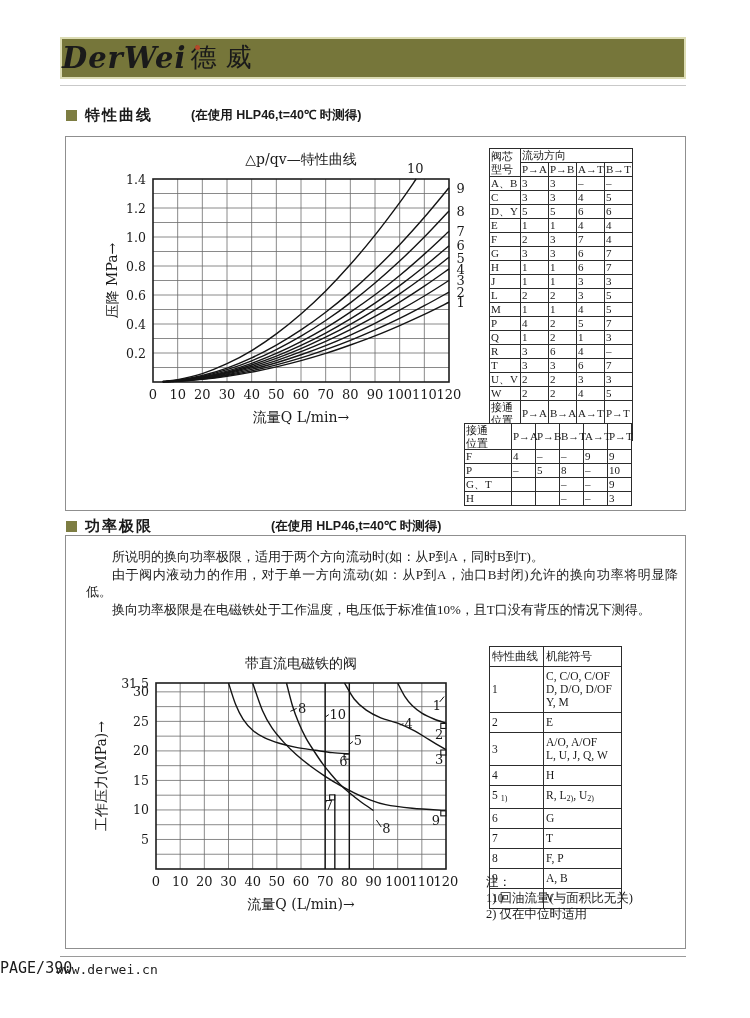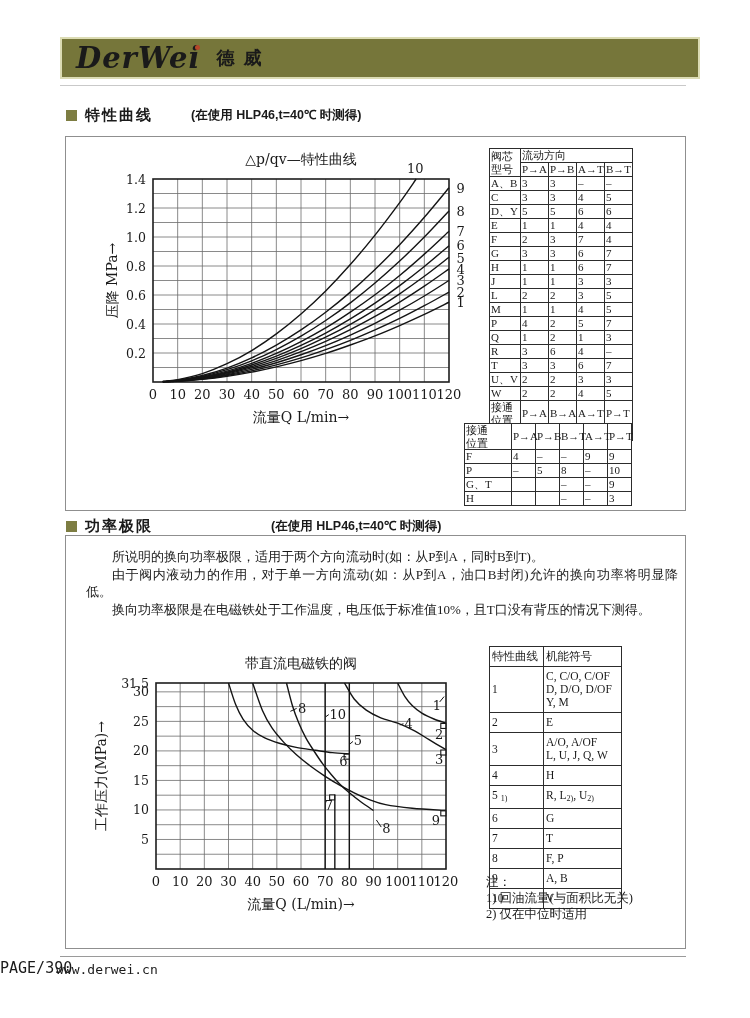--- a/index.html
+++ b/index.html
@@ -1,24 +1,24 @@
 <!DOCTYPE html>
 <html><head>
 <meta charset="utf-8">
 <style>
   html,body{margin:0;padding:0}
   .page{position:relative;width:750px;height:1018px;background:#ffffff;overflow:hidden;
         font-family:"Liberation Serif",serif;color:#1a1a1a}
   
   .banner{position:absolute;left:60px;top:37px;width:622px;height:38px;
-          border:2px solid #dcdcb4;display:flex;align-items:center;padding-left:14px}
+          border:2px solid #dcdcb4;display:flex;align-items:center;}
   .logo-latin{font-family:"DejaVu Serif",serif;font-style:italic;font-weight:bold;
               font-size:29px;letter-spacing:1px;line-height:1}
   .logo-dot{position:absolute;left:133px;top:6px;width:5px;height:5px;border-radius:50%}
-  .logo-cjk{font-weight:bold;font-size:18px;margin-left:16px;letter-spacing:9px;line-height:1}
+  .logo-cjk{font-weight:normal;font-size:26px;margin-left:4px;letter-spacing:9px;line-height:1}
   .banner-underline{position:absolute;left:60px;top:85px;width:626px;height:1px;background:#c9c9c9}
   
   .sec-title{position:absolute;left:66px;height:16px;display:flex;align-items:center;
              font-family:"Liberation Sans",sans-serif;font-weight:bold;white-space:nowrap}
   .bullet{display:inline-block;width:11px;height:11px;margin-right:8px;flex:none}
   .sec-name{font-size:15px;letter-spacing:2px}
   .sec-note{font-size:12.5px}
   
   .box{position:absolute;left:65px;width:619px;border:1px solid #8f8f8f;background:#fff}
   .box svg{position:absolute;left:0;top:0}

